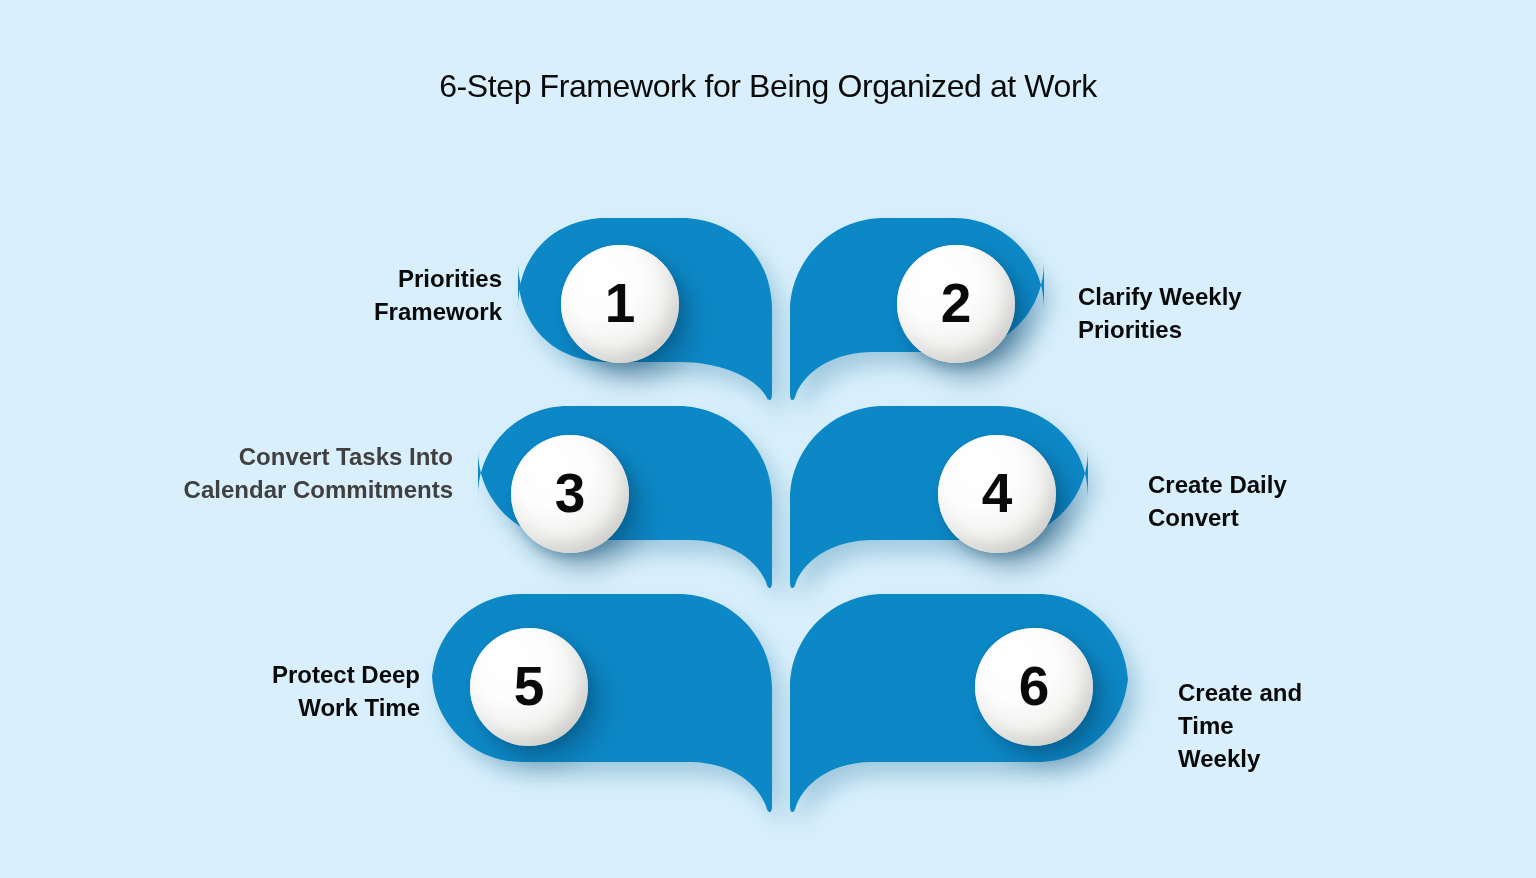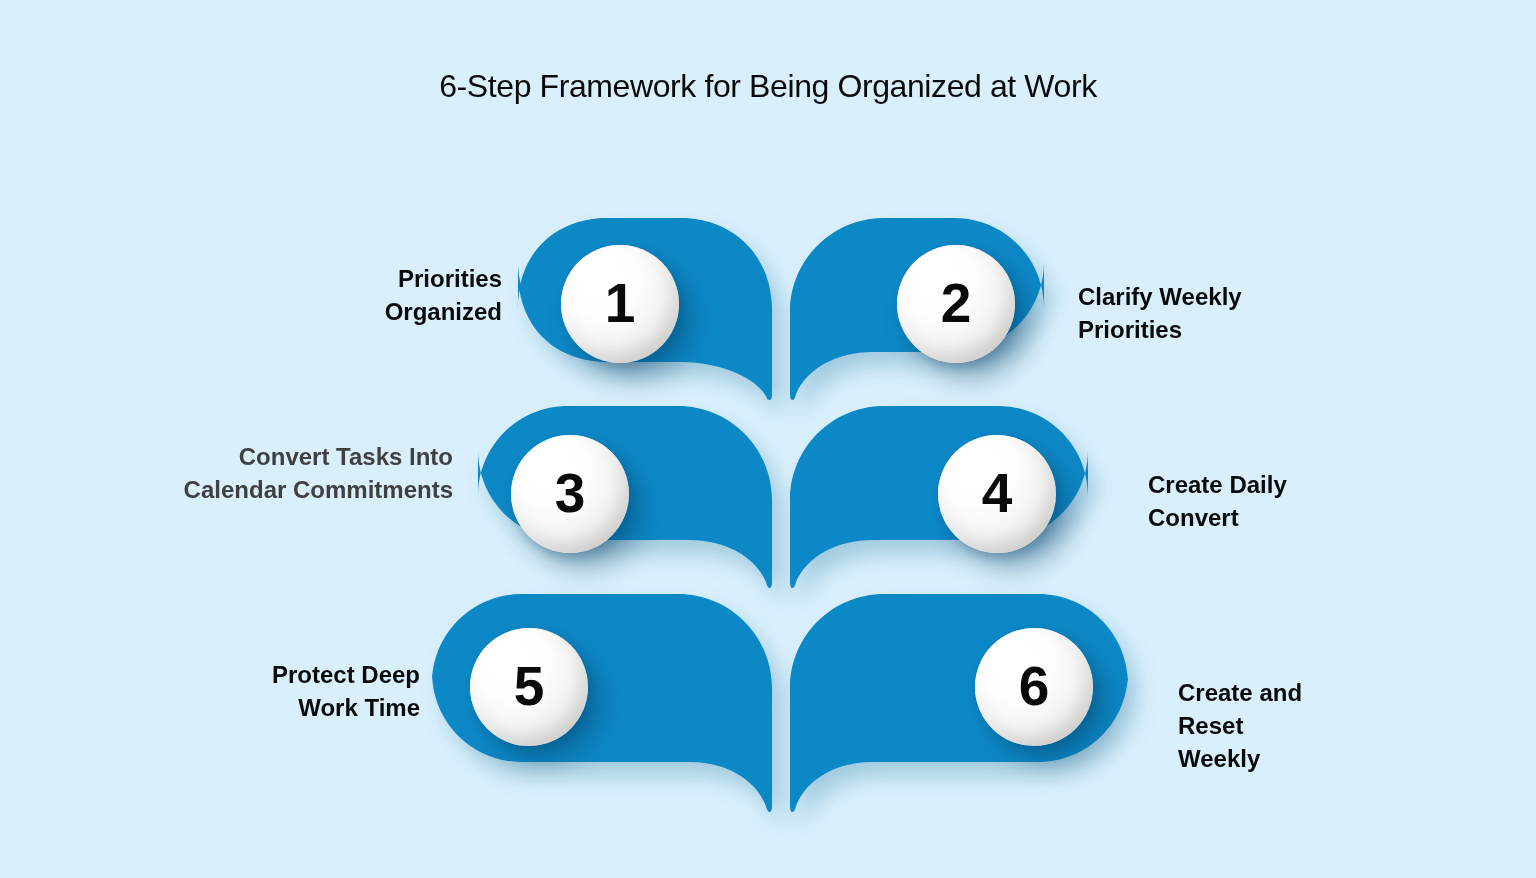--- a/index.html
+++ b/index.html
@@ -214,21 +214,21 @@
   <div class="sphere" style="left:470px; top:628px;">
     <span style="color: rgb(10, 10, 10);">5</span>
   </div>
 
   <div class="sphere" style="left:975px; top:628px;">
     <span style="color: rgb(10, 10, 10);">6</span>
   </div>
 
   <div class="step-label right-aligned" style="left: 150px; top: 262px; width: 352px; color: rgb(10, 10, 10);">
     <div>Priorities</div>
-    <div>Organized</div>
+    <div>Framework</div>
   </div>
 
   <div class="step-label left-aligned" style="left: 1078px; top: 262px; width: 360px; color: rgb(10, 10, 10);">
     <div>Clarify Weekly</div>
     <div>Priorities</div>
   </div>
 
   <div class="step-label right-aligned" style="left: 90px; top: 440px; width: 363px; color: #404040;">
     <div>Convert Tasks Into</div>
     <div>Calendar Commitments</div>
@@ -239,17 +239,17 @@
     <div>Convert</div>
   </div>
 
   <div class="step-label right-aligned" style="left: 60px; top: 658px; width: 360px; color: rgb(10, 10, 10);">
     <div>Protect Deep</div>
     <div>Work Time</div>
   </div>
 
   <div class="step-label left-aligned" style="left: 1178px; top: 658px; width: 330px; color: rgb(10, 10, 10);">
     <div>Create and</div>
-    <div>Reset</div>
+    <div>Time</div>
     <div>Weekly</div>
   </div>
 
 </div>
 
 </body></html>

